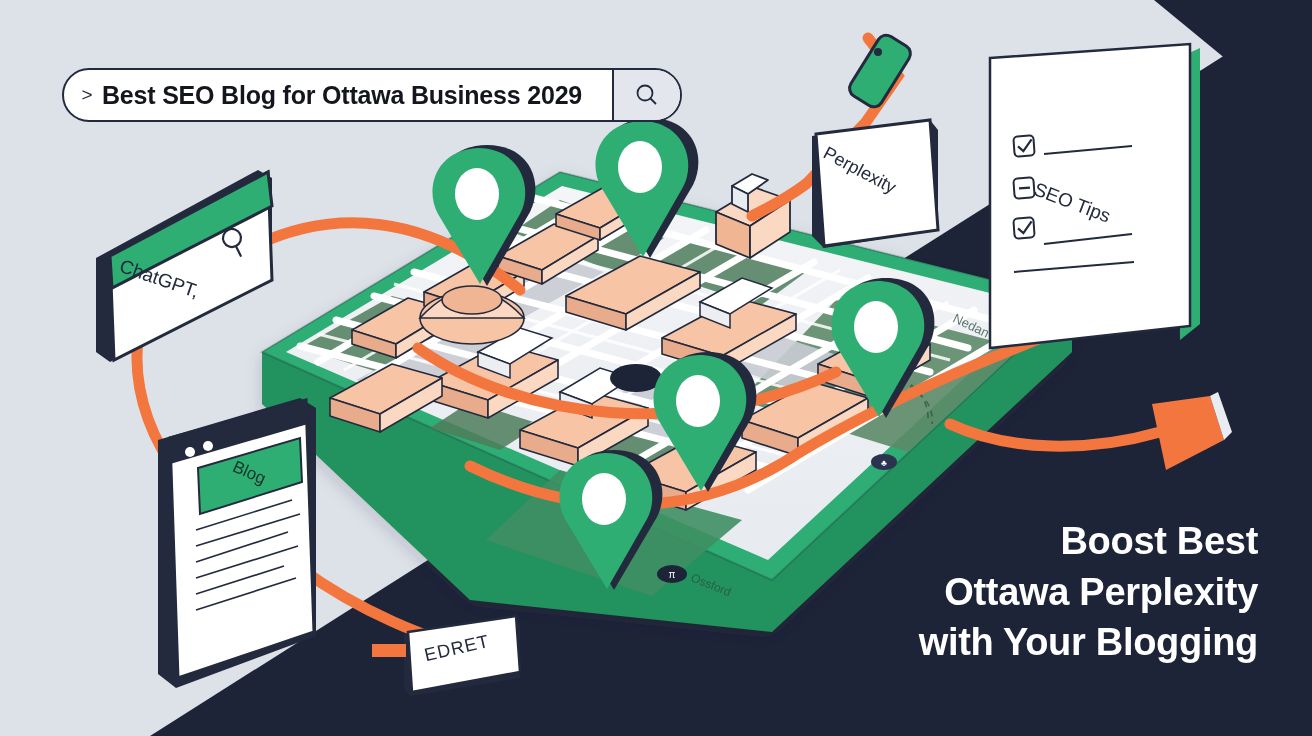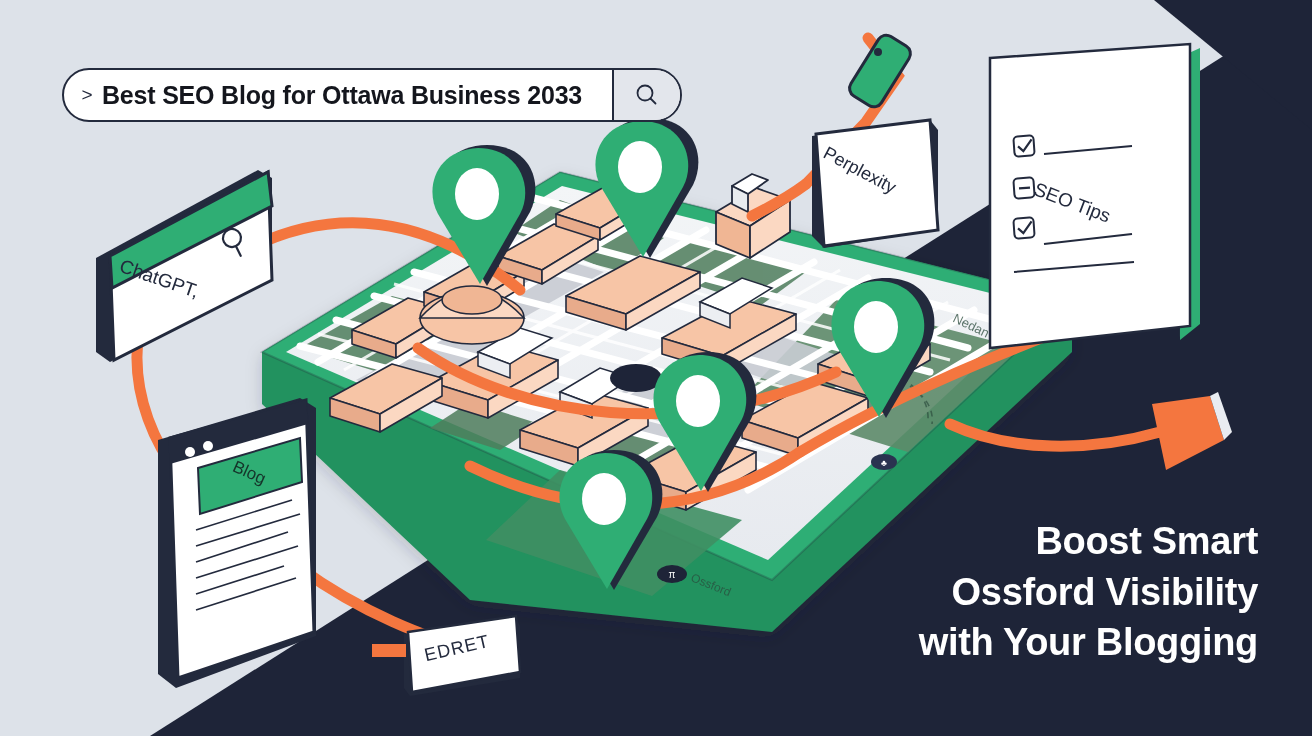--- a/index.html
+++ b/index.html
@@ -416,32 +416,32 @@
           <path d="M605 453 C 563 455, 551 493, 565 519 L607 589 L647 519 C 661 493, 647 453, 605 453 Z" fill="#2fae74"></path>
           <ellipse cx="604" cy="499" rx="22" ry="26" fill="#ffffff"></ellipse>
         </g>
       </g>
 
     </g>
   </svg>
 
   <div class="searchbar">
     <span class="chev">&gt;</span>
-    <span class="qtext" title="Search">Best SEO Blog for Ottawa Business 2033</span>
+    <span class="qtext" title="Search">Best SEO Blog for Ottawa Business 2029</span>
     <span class="sbtn">
       <svg width="26" height="26" viewBox="0 0 26 26">
         <circle cx="11" cy="11" r="7.5" fill="none" stroke="#232a3d" stroke-width="1.8"></circle>
         <line x1="16.5" y1="16.5" x2="21.5" y2="21.5" stroke="#232a3d" stroke-width="1.8" stroke-linecap="round"></line>
       </svg>
     </span>
   </div>
 
   <div class="headline">
-    <div>Boost Smart</div>
-    <div>Ossford Visibility</div>
+    <div>Boost Best</div>
+    <div>Ottawa Perplexity</div>
     <div>with Your Blogging</div>
   </div>
 
   <div class="cardlabel" id="lbl-chatgpt">ChatGPT,</div>
   <div class="cardlabel" id="lbl-perplexity">Perplexity</div>
   <div class="cardlabel" id="lbl-seotips">SEO Tips</div>
   <div class="cardlabel" id="lbl-blog">Blog</div>
   <div class="cardlabel" id="lbl-edret">EDRET</div>
   <div class="cardlabel" id="lbl-park">Nedan</div>
   <div class="cardlabel" id="lbl-park2">Ossford</div>

